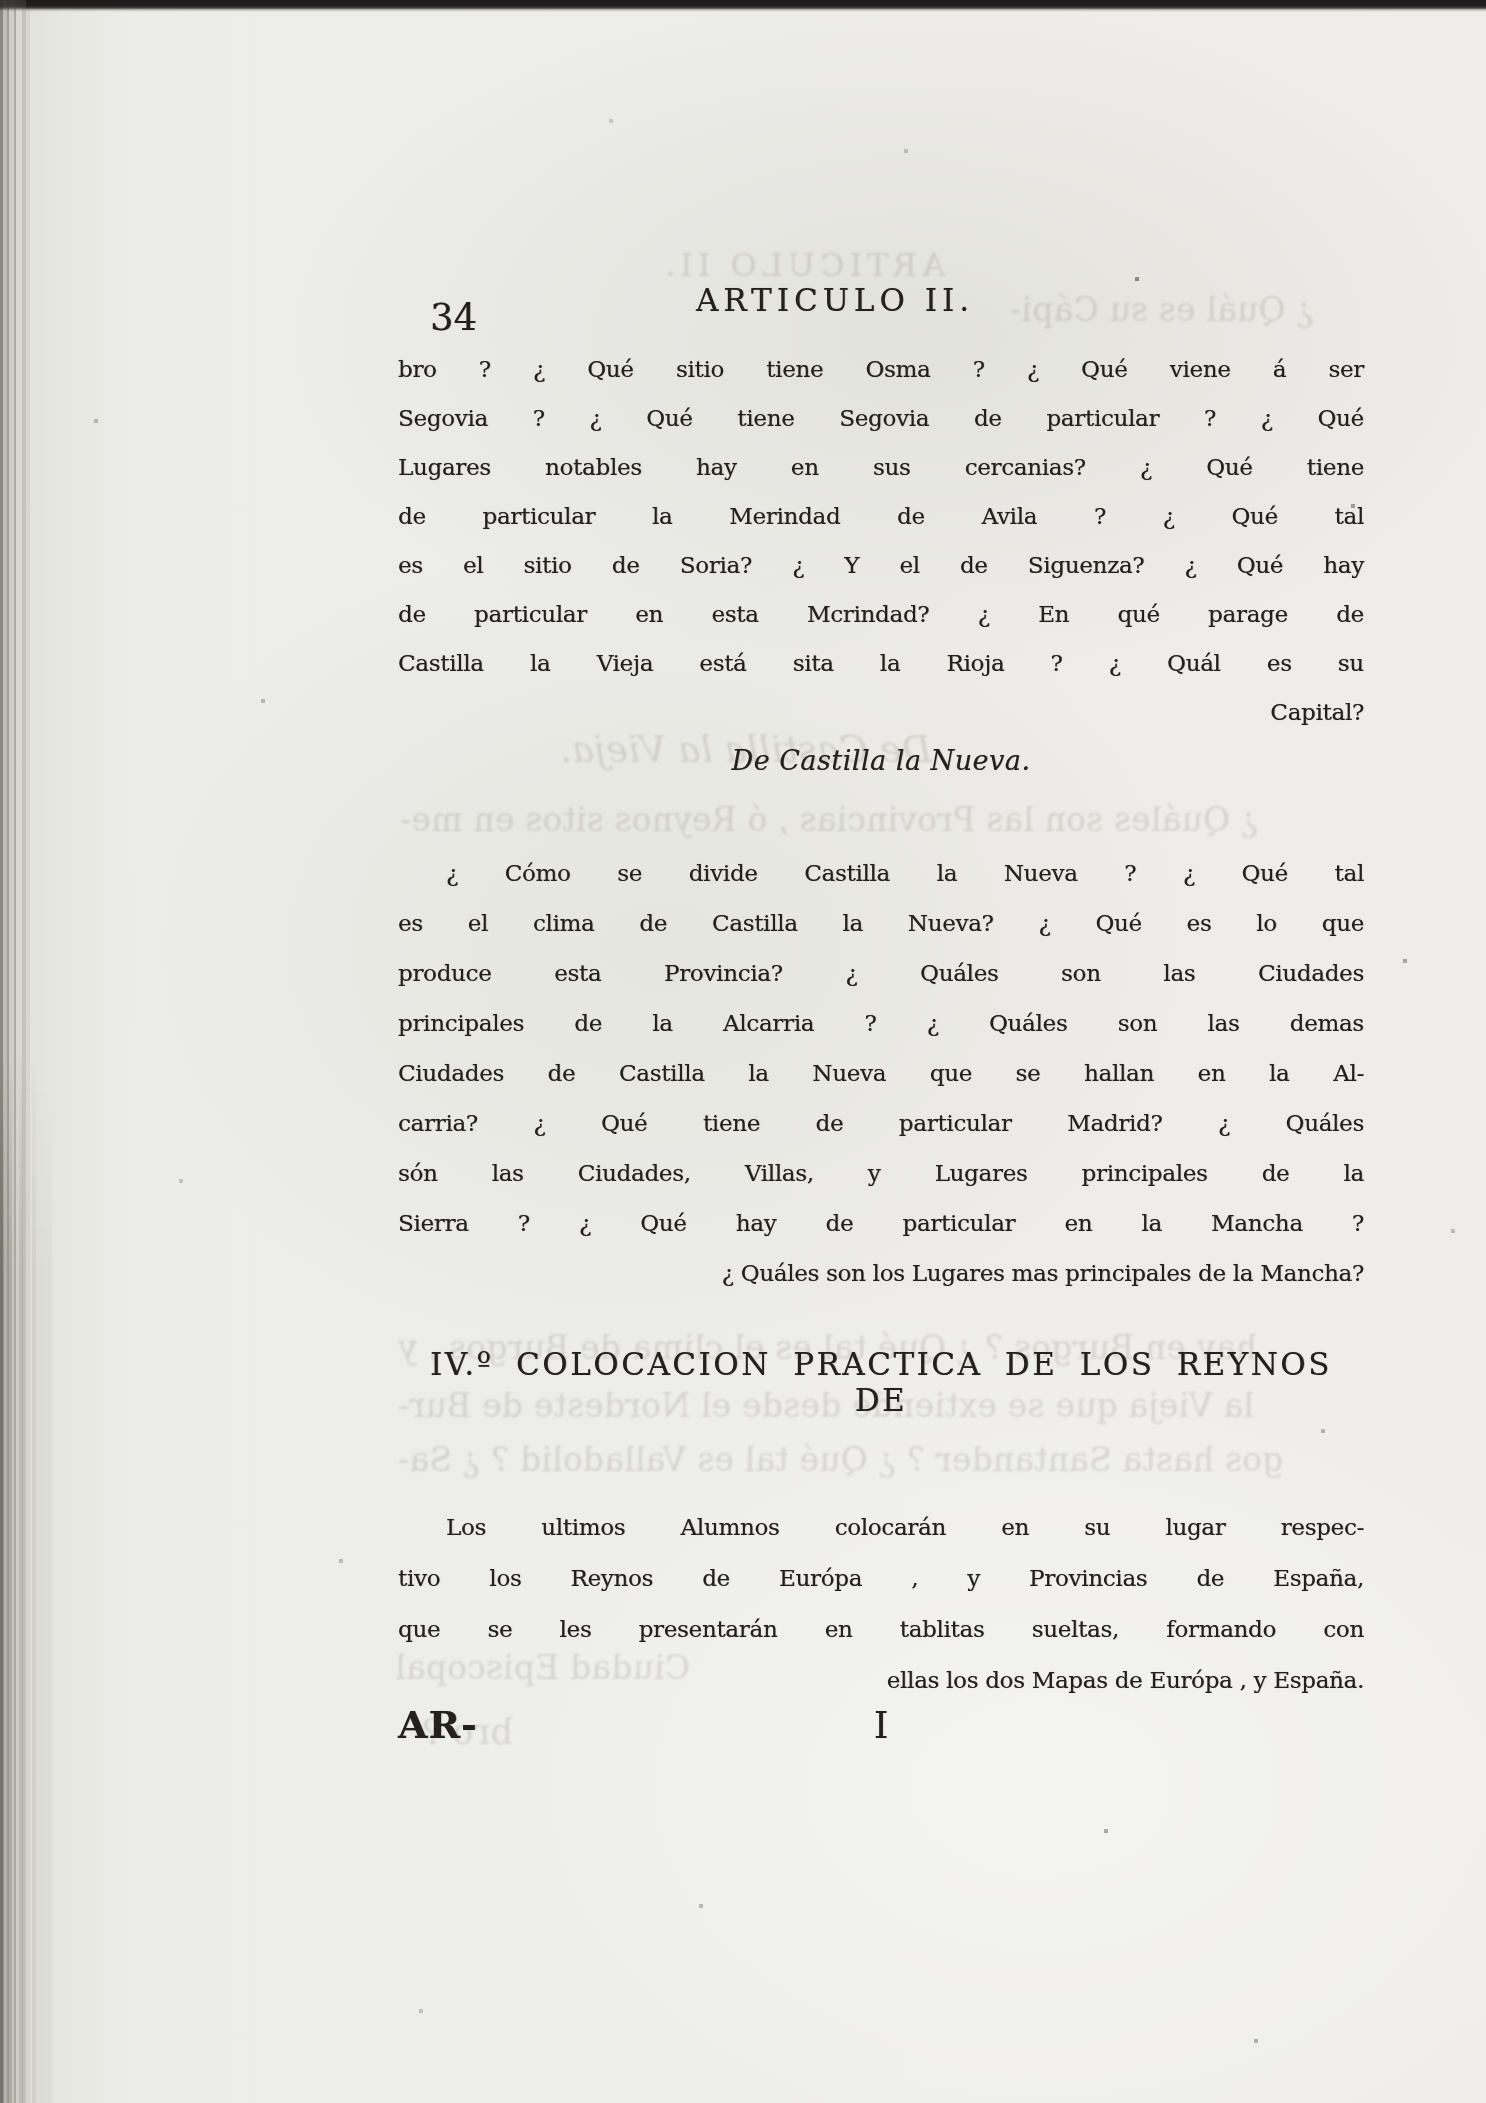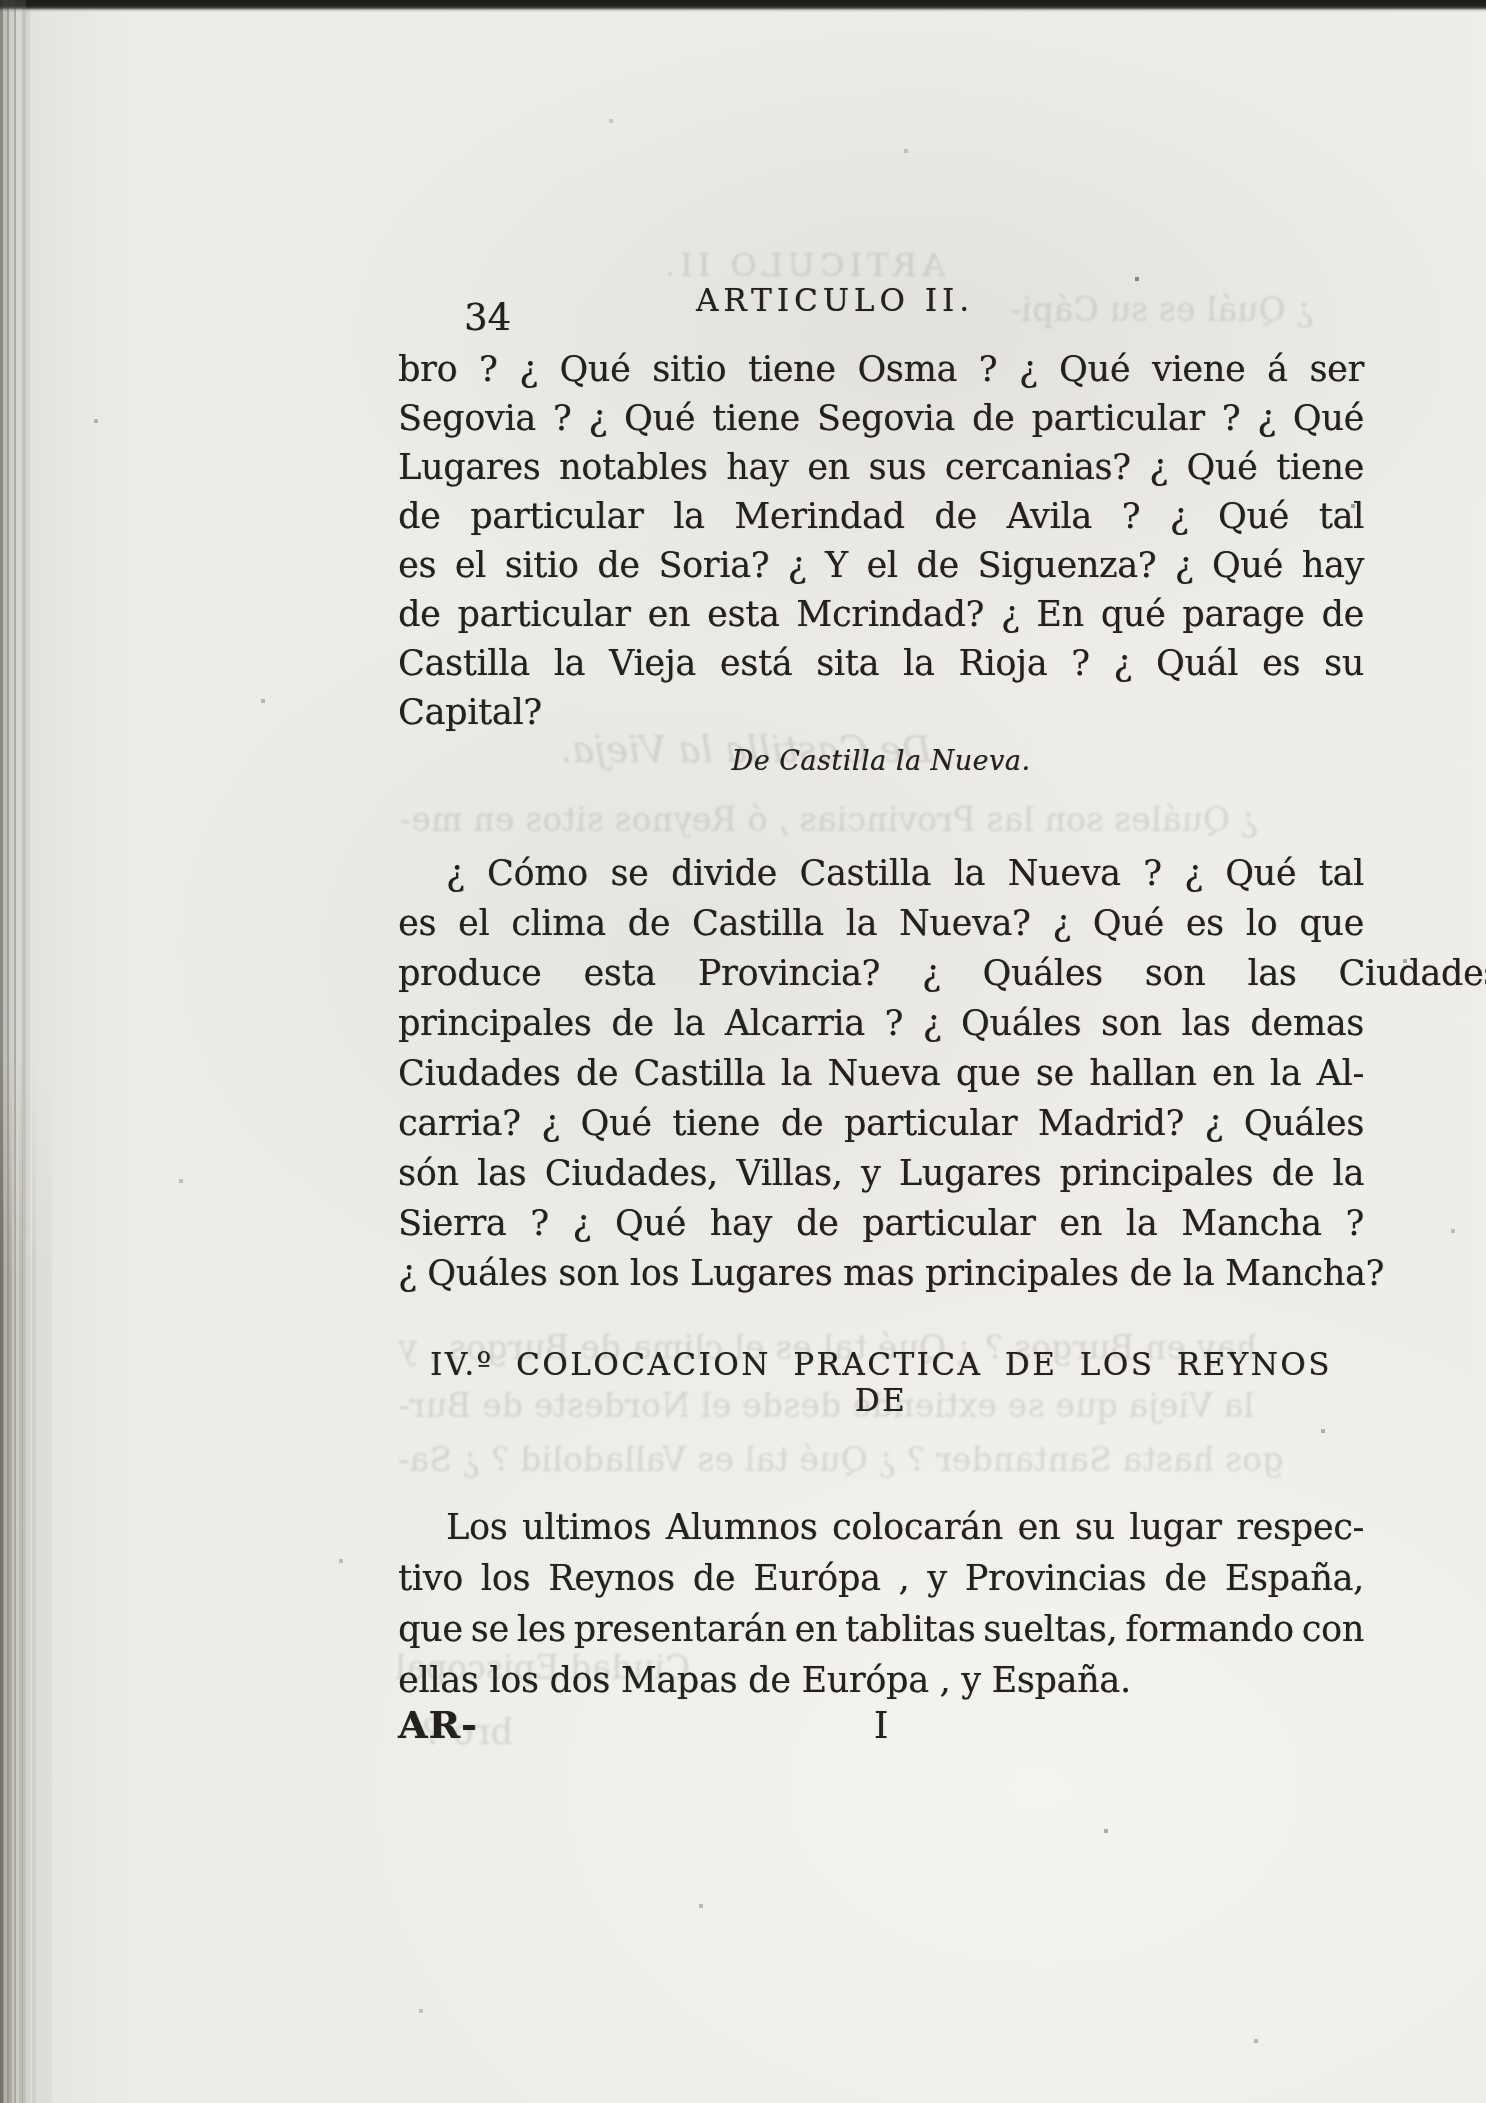--- a/index.html
+++ b/index.html
@@ -48,25 +48,25 @@
       1105px 1830px 0 1px rgba(40,38,34,0.35), 420px 2010px 0 1px rgba(60,58,52,0.25),
       1255px 2040px 0 1px rgba(40,38,34,0.3), 95px 420px 0 1px rgba(60,58,52,0.3),
       1452px 1230px 0 1px rgba(40,38,34,0.25), 610px 120px 0 1px rgba(60,58,52,0.2),
       340px 1560px 0 1px rgba(40,38,34,0.25);
   }
 
   
   .ink{position:absolute;text-shadow:0.4px 0.4px 0.7px rgba(30,27,24,0.5);}
   .col{left:398px;width:966px;}
 
-  .pagenum{left:430px;top:296px;font-size:37px;margin-left:34px;}
+  .pagenum{left:430px;top:296px;font-size:37px;}
   .runhead{left:620px;top:282px;width:430px;text-align:center;font-size:31px;letter-spacing:5px;}
 
   .para{position:absolute;}
-  .para .ln{height:49px;line-height:49px;font-size:35px;letter-spacing:-0.3px;white-space:nowrap;}
+  .para .ln{height:49px;line-height:49px;font-size:23px;letter-spacing:-0.3px;white-space:nowrap;text-align:right;}
   .jline{display:flex;justify-content:space-between;}
   .jline span{display:inline-block;}
   .indent-first .ln:first-child{padding-left:48px;}
 
   .sechead{top:745px;text-align:center;font-style:italic;font-size:27px;letter-spacing:0.5px;}
 
   .head4a{top:1346px;text-align:center;font-size:31px;letter-spacing:2.5px;word-spacing:10px;}
   .head4b{top:1430px;text-align:center;font-size:29px;letter-spacing:2.5px;word-spacing:8px;}
 
   .sig{top:1704px;text-align:center;font-size:37px;}

